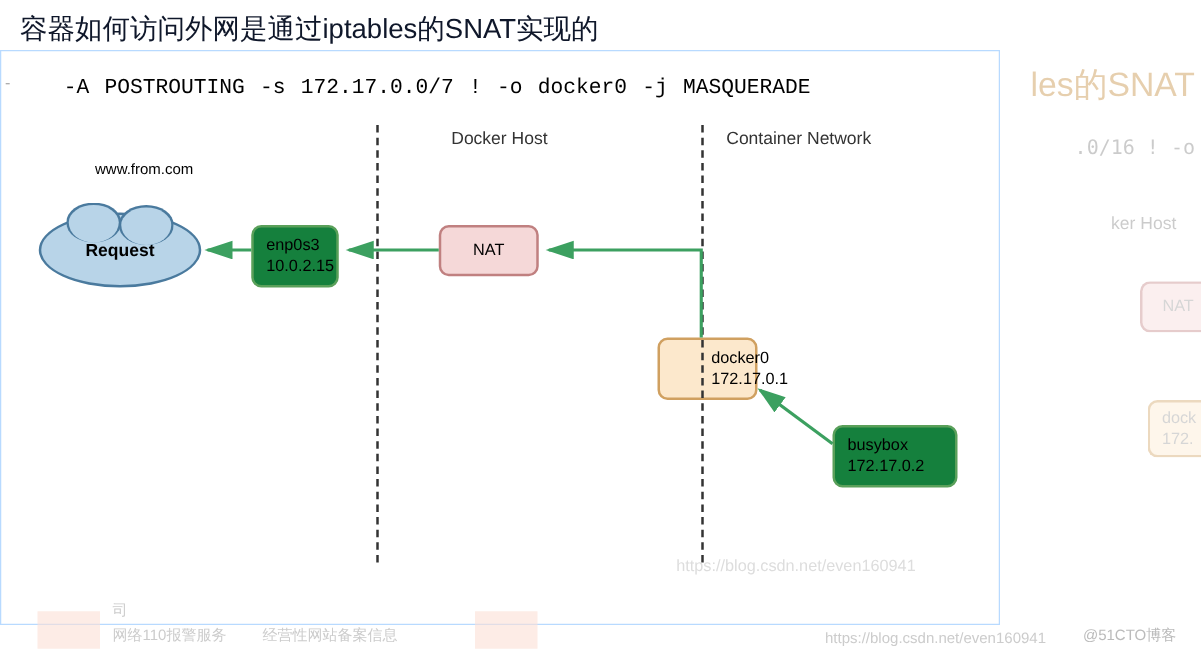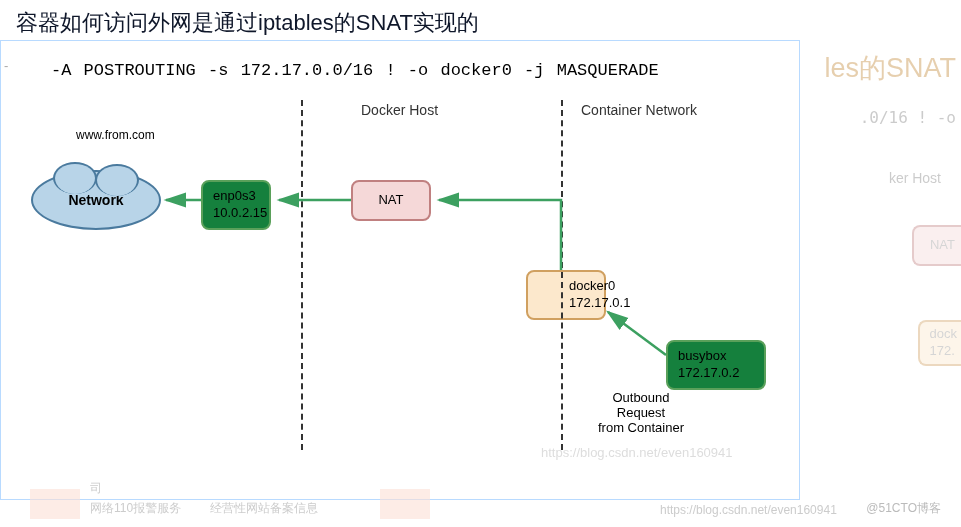--- a/index.html
+++ b/index.html
@@ -26,32 +26,32 @@
   .footer-txt { position: absolute; color: #ccc; font-size: 12px; }
   svg.arrows { position:absolute; top:0; left:0; width:100%; height:100%; pointer-events:none; }
   .watermark { position:absolute; color:#ddd; font-size:13px; }
 </style>
 </head>
 <body>
 
 <div class="title">容器如何访问外网是通过iptables的SNAT实现的</div>
 
 <div class="main-area">
-  <div class="cmd">-A POSTROUTING -s 172.17.0.0/16 ! -o docker0 -j MASQUERADE</div>
+  <div class="cmd">-A POSTROUTING -s 172.17.0.0/7 ! -o docker0 -j MASQUERADE</div>
 
   <div class="diagram">
 
     <div class="label-top" style="left:360px; top:12px;">Docker Host</div>
     <div class="label-top" style="left:580px; top:12px;">Container Network</div>
 
     <div class="bing" style="left:75px; top:38px;">www.from.com</div>
 
     <div class="cloud-wrap">
       <div class="cloud">
-        <span>Network</span>
+        <span>Request</span>
       </div>
     </div>
 
     <div class="box box-green" style="left:200px; top:90px; width:70px;">
       <div>enp0s3</div>
       <div>10.0.2.15</div>
     </div>
 
     <div class="box box-pink" style="left:350px; top:90px; width:80px; text-align:center; padding:10px;">
       <div>NAT</div>
@@ -60,23 +60,20 @@
     <div class="box box-orange" style="left:525px; top:180px; width:80px;padding-left:41px;">
       <div>docker0</div>
       <div>172.17.0.1</div>
     </div>
 
     <div class="box box-green" style="left:665px; top:250px; width:100px;">
       <div>busybox</div>
       <div>172.17.0.2</div>
     </div>
 
-    <div class="caption" style="left:580px; top:300px; white-space:pre-line;">Outbound
-Request
-from Container</div>
 
     <div class="dashed-line" style="left:300px;"></div>
     <div class="dashed-line" style="left:560px;"></div>
 
     <svg class="arrows">
       <defs>
         <marker id="ah" markerWidth="10" markerHeight="10" refX="8" refY="3" orient="auto">
           <path d="M0,0 L0,6 L9,3 z" fill="#3ca060"></path>
         </marker>
       </defs>

